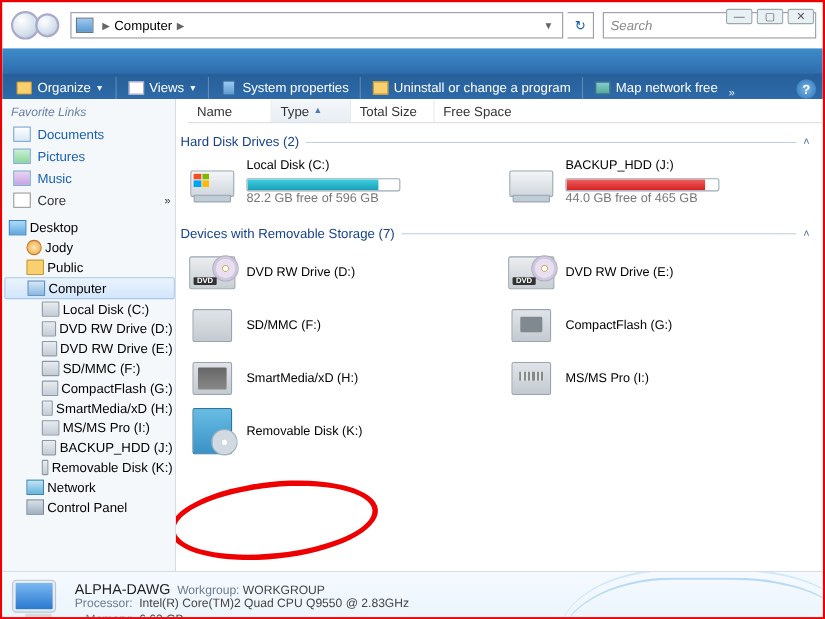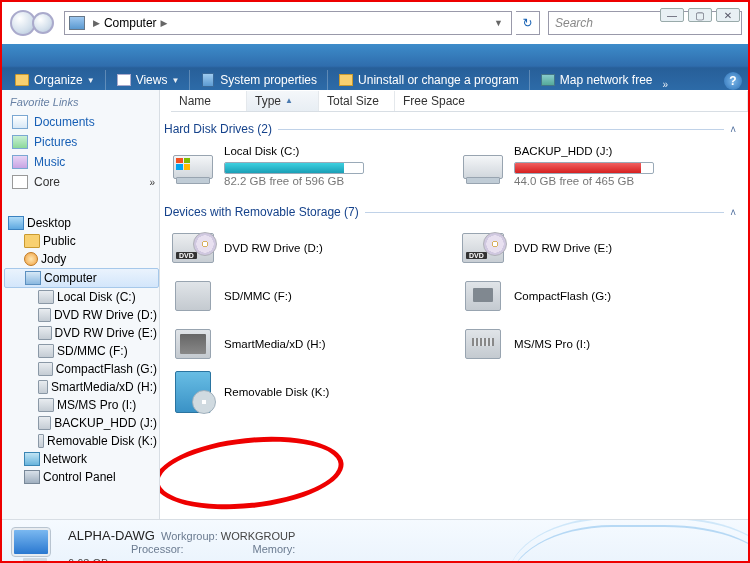--- a/index.html
+++ b/index.html
@@ -46,21 +46,21 @@
   .favitem.more { color: #333; }
   .favicon { width: 16px; height: 14px; border: 1px solid #7aa7d2; background: #e6f1fb; }
   .favicon.doc { background: linear-gradient(#fff,#d8e8f6); }
   .favicon.pic { background: linear-gradient(#c9f0d4,#8cd89a); }
   .favicon.mus { background: linear-gradient(#e8d4f4,#c8a4e4); }
   .favitem.more .favicon { background: #fff; border-color: #999; }
   .favchev { margin-left: auto; font-size: 10px; color: #333; }
   
   .folderhdr { display: flex; align-items: center; padding: 4px 8px; font-weight: bold; color: #333; border-top: 1px solid #d0dae4; border-bottom: 1px solid #d0dae4; background: linear-gradient(#f2f6fa,#e4ecf4); }
   .folderhdr .chev2 { margin-left: auto; font-size: 12px; }
-  .tree { flex: 1; overflow: hidden; padding: 2px 0 2px 2px; line-height: 18px; margin-top: 16px; }
+  .tree { flex: 1; overflow: hidden; padding: 2px 0 2px 2px; line-height: 18px; }
   .tn { display: flex; align-items: center; gap: 3px; padding: 0 2px; white-space: nowrap; cursor: default; }
   .tn.l1 { padding-left: 4px; }
   .tn.l2 { padding-left: 20px; }
   .tn.l3 { padding-left: 34px; }
   .tn.sel { background: linear-gradient(#eaf3fd,#d3e6fb); border: 1px solid #a6c8ea; border-radius: 2px; padding-top: 0; padding-bottom: 0; }
   .tglyph { width: 16px; height: 14px; display: inline-block; }
   .tglyph.desktop { background: linear-gradient(#b0dcf8,#5ea8e0); border: 1px solid #3b82c0; }
   .tglyph.user { width: 14px; height: 14px; border-radius: 50%; background: radial-gradient(#ffe6b0,#f0a040); border: 1px solid #c07820; }
   .tglyph.folder { background: #f8d070; border: 1px solid #c99a30; border-radius: 1px; }
   .tglyph.computer { background: linear-gradient(#d6e8f6,#8ab8e0); border: 1px solid #5c90c0; }
@@ -212,26 +212,26 @@
             <span>Core</span>
             <span class="favchev">»</span>
           </div>
       </div>
       <div class="tree">
         <div class="tn l1">
             <span class="tglyph desktop"></span>
             <span>Desktop</span>
           </div>
         <div class="tn l2">
+            <span class="tglyph user"></span>
+            <span>Jody</span>
+          </div>
+        <div class="tn l2">
             <span class="tglyph folder"></span>
             <span>Public</span>
-          </div>
-        <div class="tn l2">
-            <span class="tglyph user"></span>
-            <span>Jody</span>
           </div>
         <div class="tn l2 sel">
             <span class="tglyph computer"></span>
             <span>Computer</span>
           </div>
         <div class="tn l3">
             <span class="tglyph drive"></span>
             <span>Local Disk (C:)</span>
           </div>
         <div class="tn l3">
@@ -413,20 +413,21 @@
         <div class="base"></div>
       </div>
     <div>
       <div>
         <span class="dname">ALPHA-DAWG</span>
         &nbsp;<span class="dlabel">Workgroup:</span>
         <span>WORKGROUP</span>
       </div>
       <div class="dgrid">
         <span class="dlabel">Processor:</span>
+        <span>Intel(R) Core(TM)2 Quad CPU    Q9550  @ 2.83GHz</span>
         <span class="dlabel">Memory:</span>
         <span>6.63 GB</span>
       </div>
     </div>
     <div class="streaks"></div>
   </div>
 
 </div>
 
 </body></html>

